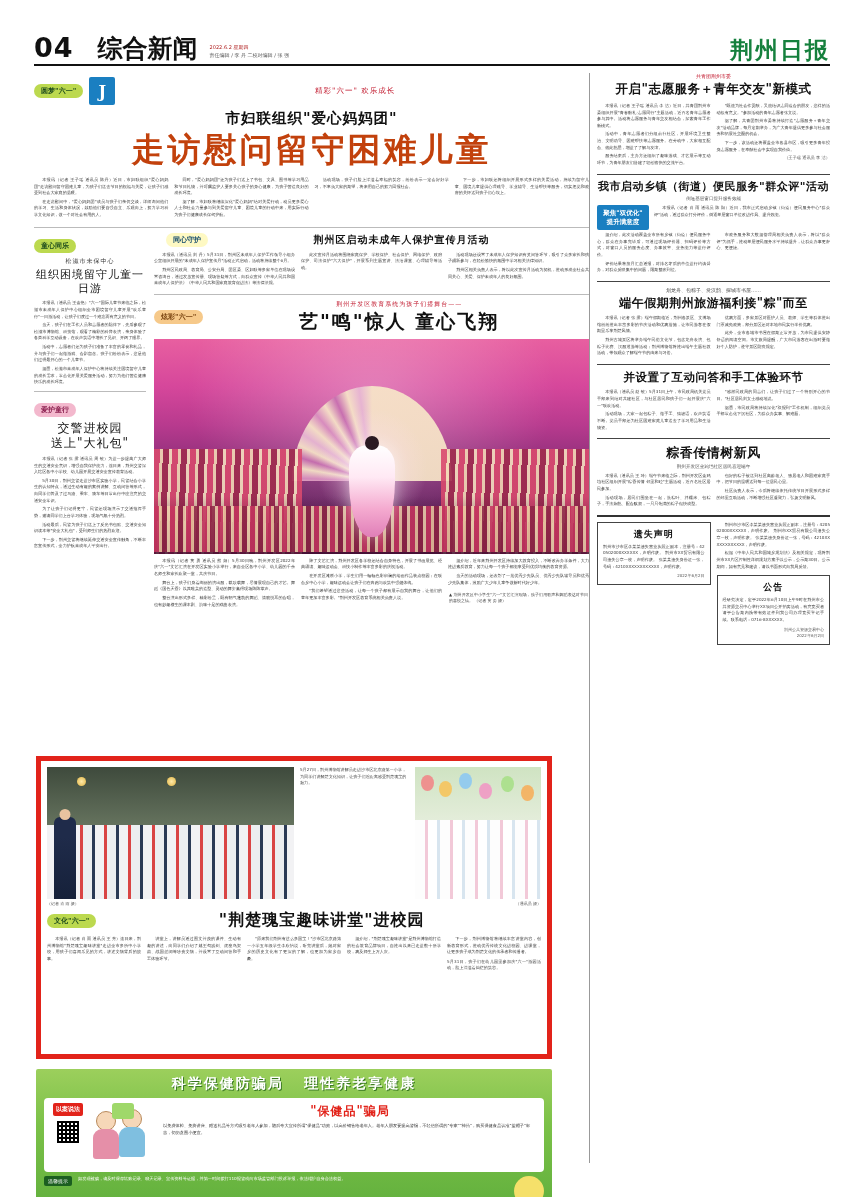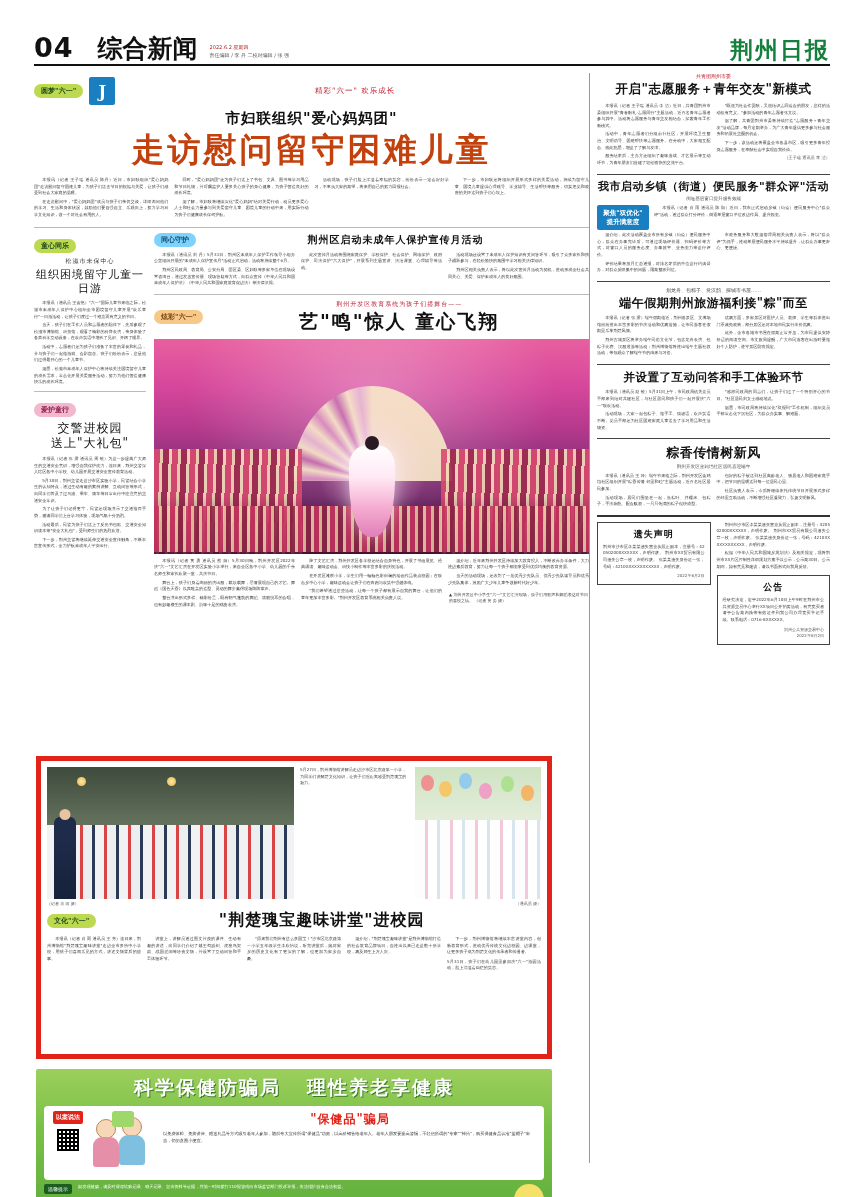--- a/index.html
+++ b/index.html
@@ -73,21 +73,21 @@
   .tag {
     display: inline-block;
     background: #bcd94f;
     color: #1d4b1d;
     font-size: 7px; font-weight: bold;
     padding: 2px 7px;
     border-radius: 8px;
     font-family: "DejaVu Serif", serif;
   }
   .tag.pink { background: #f3b8cd; color: #8c2050; }
-  .tag.blue { background: #7dd3fc; color: #124a6b; }
+  .tag.blue { background: #fef9c3; color: #124a6b; margin-left: 12px; }
   .tag.orange { background: #f6c98a; color: #7a4410; }
 
   
   .kicker {
     font-size: 7.5px; color: #c0152a; text-align: center;
     font-family: "DejaVu Serif", serif; letter-spacing: 1px;
   }
   .kicker-dark { color:#333; }
   .h-main {
     font-size: 33px; font-weight: bold; color: #c2410c;
@@ -250,21 +250,21 @@
     position: absolute;
     left: 2px; top: 996px;
     width: 516px; height: 148px;
     background: linear-gradient(180deg,#9ccf5c 0%, #7bc148 38%, #5fae3c 100%);
     border-radius: 2px;
     overflow: hidden;
     padding: 6px 8px;
   }
   .ad-h {
     text-align: center; color: #fff; font-weight: bold;
-    font-size: 19px; letter-spacing: 2px;
+    font-size: 14px; letter-spacing: 2px;
     font-family:"DejaVu Serif", serif;
     text-shadow: 1px 1px 0 #3a7a22;
   }
   .ad-panel {
     background: #fff; border-radius: 4px;
     margin-top: 5px; padding: 5px 7px;
     display: flex; gap: 7px;
     height: 74px;
   }
   .ad-title {

